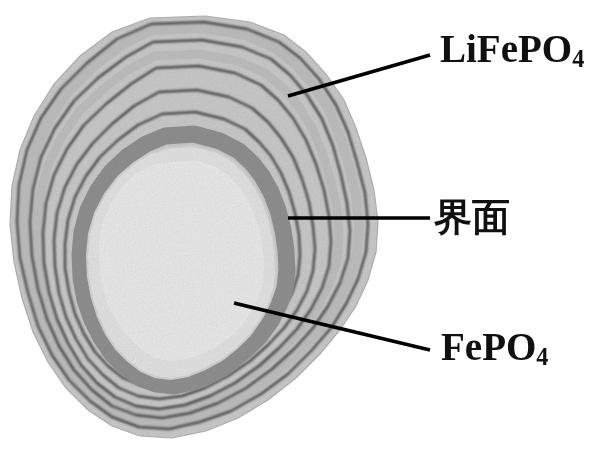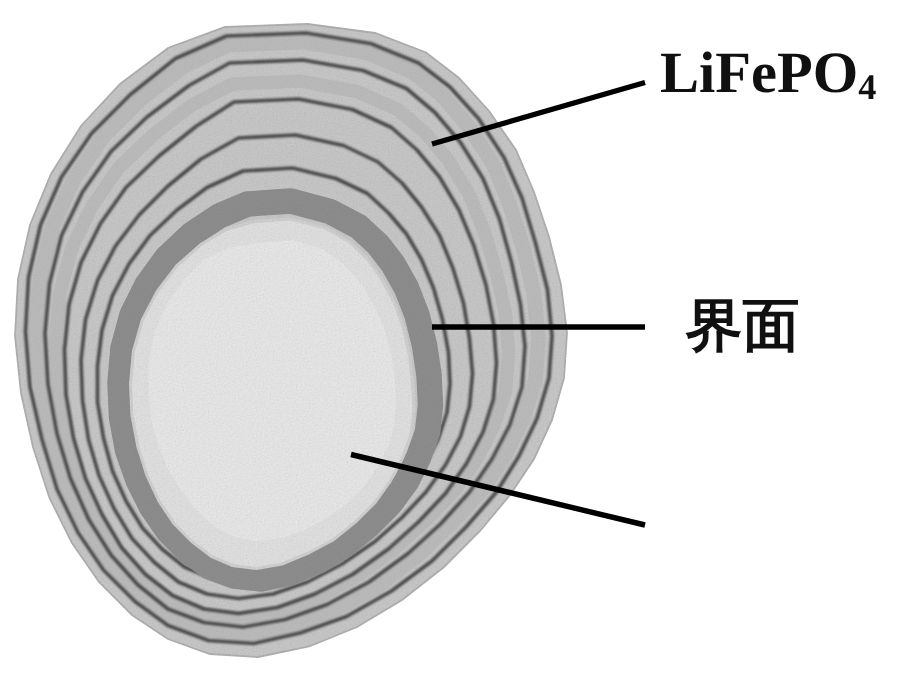--- a/index.html
+++ b/index.html
@@ -38,21 +38,21 @@
     font-size: 0.62em;
     vertical-align: -0.22em;
     font-weight: bold;
   }
   .label-cjk {
     font-family: "DejaVu Sans", "Liberation Sans", sans-serif;
     font-size: 38px;
     font-weight: bold;
   }
   #label-lifepo4 { left: 440px; top: 29px; }
-  #label-interface { left: 457px; top: 198px; }
+  #label-interface { left: 434px; top: 198px; }
   #label-fepo4 { left: 441px; top: 327px; }
 
   #watermark {
     position: absolute;
     left: 460px;
     top: 419px;
     font-family: "DejaVu Sans", "Liberation Sans", sans-serif;
     font-size: 15px;
     color: #b9b9b9;
     white-space: nowrap;
@@ -174,15 +174,16 @@
       <line x1="288" y1="96" x2="430" y2="55" stroke="#000000"></line>
       <line x1="288" y1="218" x2="430" y2="218" stroke="#000000"></line>
       <line x1="234" y1="303" x2="430" y2="350" stroke="#000000"></line>
     </g>
   </svg>
 
   <div class="label label-latin" id="label-lifepo4" style="color: rgb(16, 16, 16);"><span>LiFePO</span><sub>4</sub></div>
 
   <div class="label label-cjk" id="label-interface" style="color: rgb(16, 16, 16);">界面</div>
 
+  <div class="label label-latin" id="label-fepo4" style="color: rgb(16, 16, 16);"><span>FePO</span><sub>4</sub></div>
 
 
 </div>
 
 </body></html>

